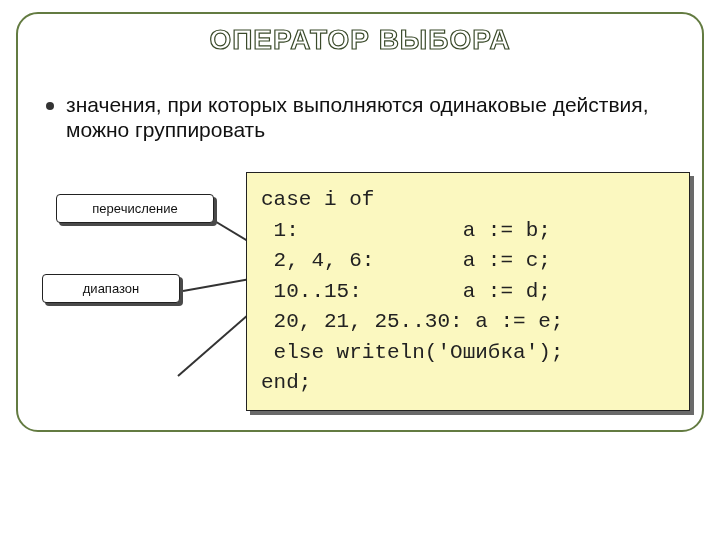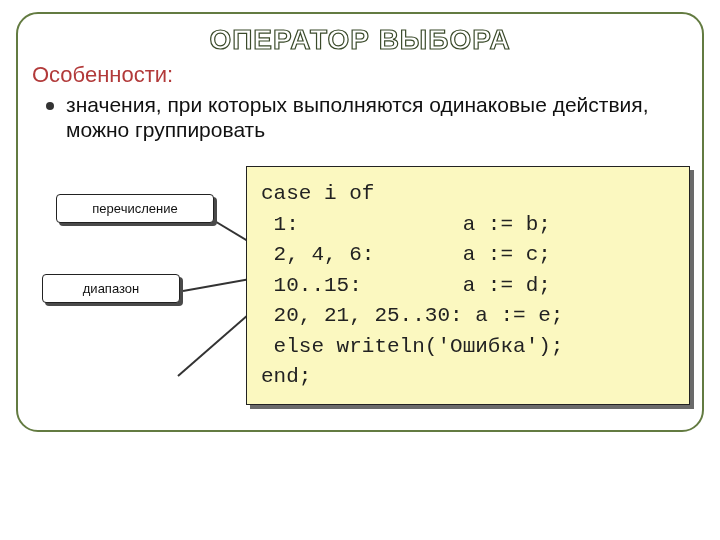--- a/index.html
+++ b/index.html
@@ -28,20 +28,21 @@
     letter-spacing: 1px;
   }
   .subtitle {
     color: #b23a3a;
     font-size: 22px;
     margin: 6px 0 4px 14px;
   }
   .bullet-wrap {
     margin-left: 28px;
     padding-right: 24px;
+    margin-top: 36px;
   }
   .bullet {
     display: flex;
     align-items: flex-start;
     font-size: 21px;
     color: #111;
     line-height: 1.2;
   }
   .bullet .dot {
     width: 8px; height: 8px;
@@ -61,21 +62,21 @@
     border: 1.5px solid #222;
     border-radius: 4px;
     padding: 6px 28px;
     font-size: 13px;
     color: #111;
     box-shadow: 3px 3px 0 #4a4a4a;
     text-align: center;
   }
   .codebox {
     position: absolute;
-    left: 228px; top: 10px;
+    left: 228px; top: 16px;
     width: 444px;
     background: #fbf8c0;
     border: 1.5px solid #222;
     box-shadow: 4px 4px 0 #6a6a6a;
     font-family: "Courier New", monospace;
     font-size: 21px;
     color: #222;
     padding: 12px 10px 12px 14px;
     line-height: 1.45;
     white-space: pre;
@@ -86,21 +87,20 @@
     width: 688px;
     height: 320px;
     pointer-events: none;
   }
 </style>
 </head>
 <body>
 
 <div class="frame">
   <div class="title">ОПЕРАТОР ВЫБОРА</div>
-  <div class="subtitle">Особенности:</div>
   <div class="bullet-wrap">
     <div class="bullet">
       <span class="dot"></span>
       <span>значения, при которых выполняются одинаковые действия, можно группировать</span>
     </div>
   </div>
 
   <div class="stage">
 
     <svg class="connectors">

